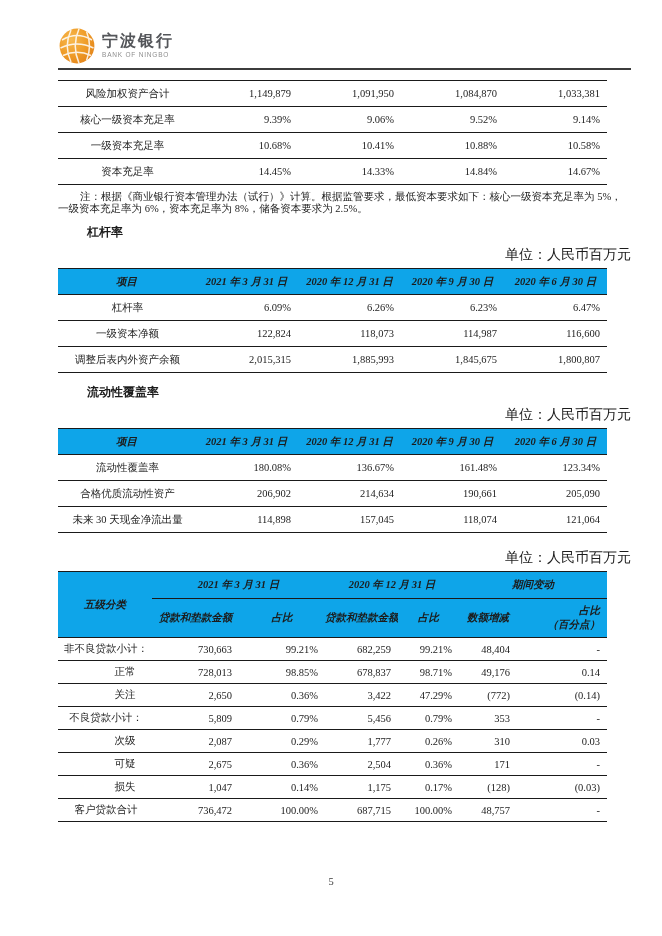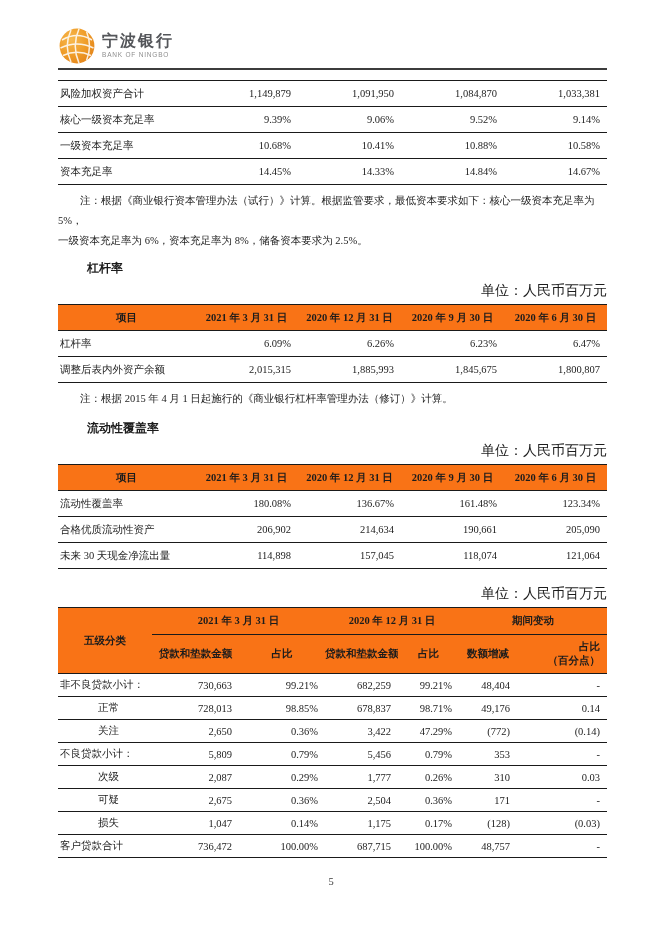--- a/index.html
+++ b/index.html
@@ -4,21 +4,21 @@
 <style>
   html,body{margin:0;padding:0;background:#ffffff;}
   .page{
     position:relative;
     width:662px;height:936px;
     background:#ffffff;
     font-family:"Liberation Serif","DejaVu Serif",serif;
     color:#1c1c1c;
     overflow:hidden;
   }
-  .content{margin-left:58px;margin-right:55px;}
+  .content{margin-left:58px;margin-right:31px;}
 
   
   .header{
     display:flex;justify-content:space-between;align-items:flex-end;
     padding-top:27px;padding-bottom:3px;
     border-bottom:2px solid #3c3c3c;
   }
   .logo{display:flex;align-items:center;gap:6px;}
   .logo-text{display:flex;flex-direction:column;line-height:1.05;}
   .logo-cn{
@@ -29,27 +29,27 @@
     font-family:"Liberation Sans","DejaVu Sans",sans-serif;
     font-size:6.5px;color:#8d8d8d;letter-spacing:0.8px;margin-top:2px;
   }
   .doc-title{font-size:11px;color:#2a2a2a;padding-bottom:1px;}
 
   
   table{border-collapse:collapse;width:549px;table-layout:fixed;font-size:10.5px;}
   table{border-top:1.5px solid #1a1a1a;border-bottom:1.5px solid #1a1a1a;}
   tr{border-bottom:1px solid #1a1a1a;}
   td,th{padding:0;height:25px;overflow:hidden;white-space:nowrap;}
-  thead th{background:#f97316;font-weight:bold;text-align:center;}
-  .lbl{text-align:left;padding-left:2px;}
+  thead th{background:#0ea5e9;font-weight:bold;text-align:center;font-style:italic;}
+  .lbl{text-align:center;padding-left:2px;}
   .num{text-align:right;padding-right:7px;}
 
   .tbl-capital{margin-top:10px;}
 
-  .note{font-size:10.5px;line-height:20px;margin-top:6px;}
+  .note{font-size:10.5px;line-height:12px;margin-top:6px;}
   .note .ind{text-indent:22px;}
 
   .section-title{font-size:12px;font-weight:bold;padding-left:29px;}
   .t-leverage{margin-top:9px;}
   .t-liquidity{margin-top:11px;}
   .t-loan{margin-top:14px;}
   .unit{font-size:14px;text-align:right;margin-top:5px;margin-bottom:4px;}
   .unit-loan{margin-top:16px;}
 
   
@@ -165,31 +165,35 @@
       </thead>
       <tbody>
         <tr>
           <td class="lbl">杠杆率</td>
           <td class="num">6.09%</td>
           <td class="num">6.26%</td>
           <td class="num">6.23%</td>
           <td class="num">6.47%</td>
         </tr>
         <tr>
+          <td class="lbl">一级资本净额</td>
+          <td class="num">122,824</td>
+          <td class="num">118,073</td>
+          <td class="num">114,987</td>
+          <td class="num">116,600</td>
+        </tr>
+        <tr>
           <td class="lbl">调整后表内外资产余额</td>
           <td class="num">2,015,315</td>
           <td class="num">1,885,993</td>
           <td class="num">1,845,675</td>
           <td class="num">1,800,807</td>
         </tr>
       </tbody>
     </table>
-    <div class="note">
-      <div class="ind">注：根据 2015 年 4 月 1 日起施行的《商业银行杠杆率管理办法（修订）》计算。</div>
-    </div>
 
     <div class="section-title t-liquidity">流动性覆盖率</div>
     <div class="unit">单位：人民币百万元</div>
     <table>
       <colgroup>
           <col style="width:137px">
           <col style="width:103px">
           <col style="width:103px">
           <col style="width:103px">
           <col style="width:103px">

